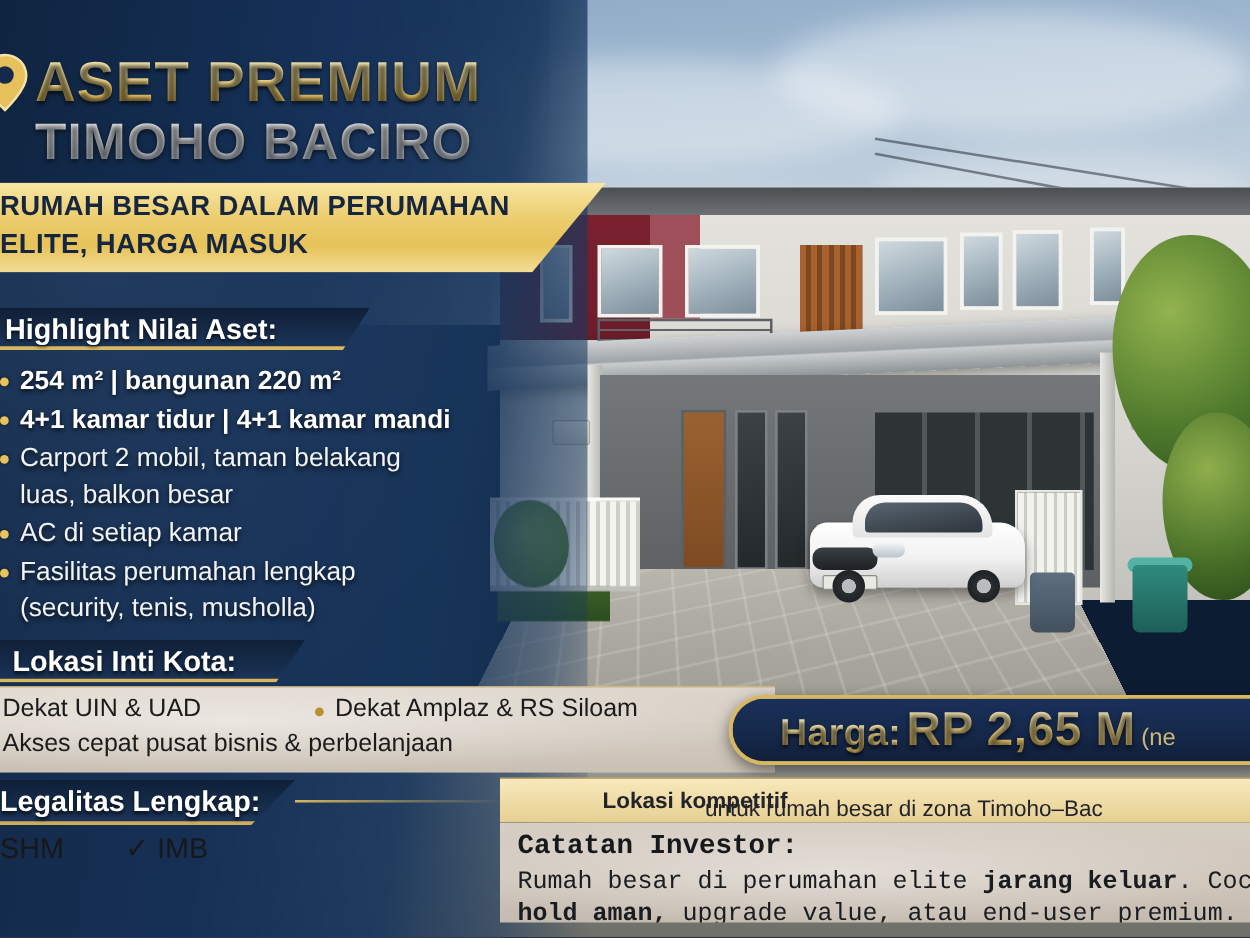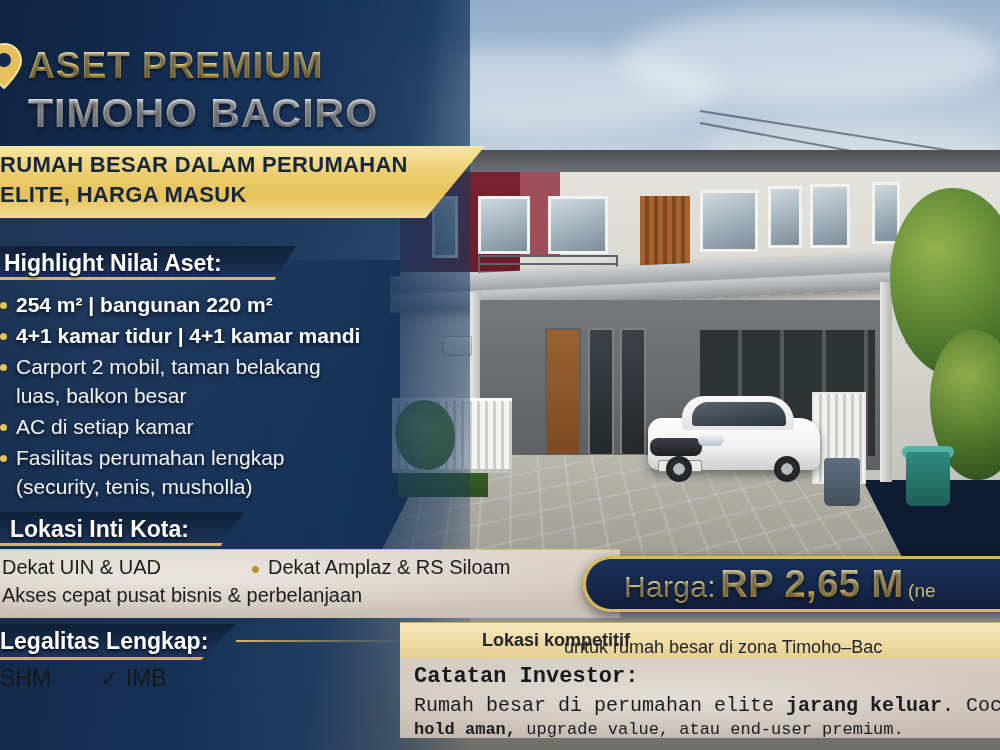--- a/index.html
+++ b/index.html
@@ -123,21 +123,21 @@
       radial-gradient(ellipse at 18% 22%, rgba(46,74,112,.55) 0%, rgba(0,0,0,0) 62%),
       linear-gradient(100deg,#122744 0%,#163055 45%,rgba(24,54,92,.92) 72%,rgba(26,58,97,.55) 88%,rgba(28,60,100,0) 100%); }
   .navy-top { position:absolute; left:0; top:0; width:440px; height:150px;
     background:linear-gradient(100deg,#0f2440 0%,#16325a 60%,rgba(22,50,90,.0) 100%); }
 
   
   .pin { position:absolute; left:-22px; top:40px; width:52px; height:52px; }
   .pin svg { width:52px; height:52px; display:block; }
 
   .title1 { position:absolute; left:28px; top:40px; width:430px;
-    font-size:37px; font-weight:bold; letter-spacing:1px; line-height:52px;
+    font-size:45px; font-weight:bold; letter-spacing:1px; line-height:52px;
     background:linear-gradient(180deg,#fdf3cf 0%,#f2d98a 48%,#d9b457 78%,#f6e6b2 100%);
     -webkit-background-clip:text; background-clip:text; color:transparent;
     text-shadow:0 2px 3px rgba(0,0,0,.55); white-space:nowrap; }
   .title2 { position:absolute; left:28px; top:88px; width:430px;
     font-size:41px; font-weight:bold; letter-spacing:1px; line-height:50px;
     background:linear-gradient(180deg,#ffffff 0%,#eef1f4 45%,#c3cbd3 80%,#f4f6f8 100%);
     -webkit-background-clip:text; background-clip:text; color:transparent;
     text-shadow:0 2px 4px rgba(0,0,0,.6); white-space:nowrap; }
 
   
@@ -206,21 +206,21 @@
   .leg-line { position:absolute; left:236px; top:640px; width:170px; height:2px;
     background:linear-gradient(90deg,#d8b75f,rgba(216,183,95,0)); }
 
   
   .price-wrap { position:absolute; left:583px; top:556px; width:425px; height:56px;
     background:linear-gradient(180deg,#19305a 0%,#16294b 55%,#101f3a 100%);
     border:3px solid #d8b75f; border-right:none;
     border-radius:30px 0 0 30px;
     box-shadow:0 4px 12px rgba(0,0,0,.5); overflow:hidden; }
   .price-inner { position:absolute; left:38px; top:4px; white-space:nowrap; }
-  .price-label { font-size:30px; font-weight:normal; letter-spacing:.3px;
+  .price-label { font-size:30px; font-weight:bold; letter-spacing:.3px;
     background:linear-gradient(180deg,#fdf4d2,#e9cf86 55%,#cfab51);
     -webkit-background-clip:text; background-clip:text; color:transparent;
     text-shadow:0 2px 3px rgba(0,0,0,.6); }
   .price-value { font-size:38px; font-weight:bold; letter-spacing:.5px;
     background:linear-gradient(180deg,#fff6d6,#f0d584 50%,#d3ae53);
     -webkit-background-clip:text; background-clip:text; color:transparent;
     text-shadow:0 2px 4px rgba(0,0,0,.6); }
   .price-note { font-size:19px; color:#cbb677; }
 
   
@@ -233,21 +233,21 @@
 
   
   .catatan { position:absolute; left:400px; top:658px; width:600px; height:80px;
     background:
       radial-gradient(ellipse at 45% 50%, rgba(255,255,255,.42), rgba(0,0,0,0) 75%),
       linear-gradient(180deg,#d7cec4 0%,#cec4b9 60%,#c4bab0 100%); overflow:hidden;font-family:Liberation Mono, monospace; }
   .cat-title { position:absolute; left:14px; top:6px; font-size:22px; font-weight:bold;
     color:#16181c; white-space:nowrap; }
   .cat-l1 { position:absolute; left:14px; top:36px; font-size:20px; color:#1a1c20;
     white-space:nowrap; }
-  .cat-l2 { position:absolute; left:14px; top:62px; font-size:17px; color:#1a1c20;
+  .cat-l2 { position:absolute; left:14px; top:62px; font-size:20px; color:#1a1c20;
     white-space:nowrap; }
   .cat-l1 b, .cat-l2 b { font-weight:bold; }
 </style>
 </head>
 <body>
 
 <div id="poster">
 
   <div class="photo">
     <div class="sky"></div>

